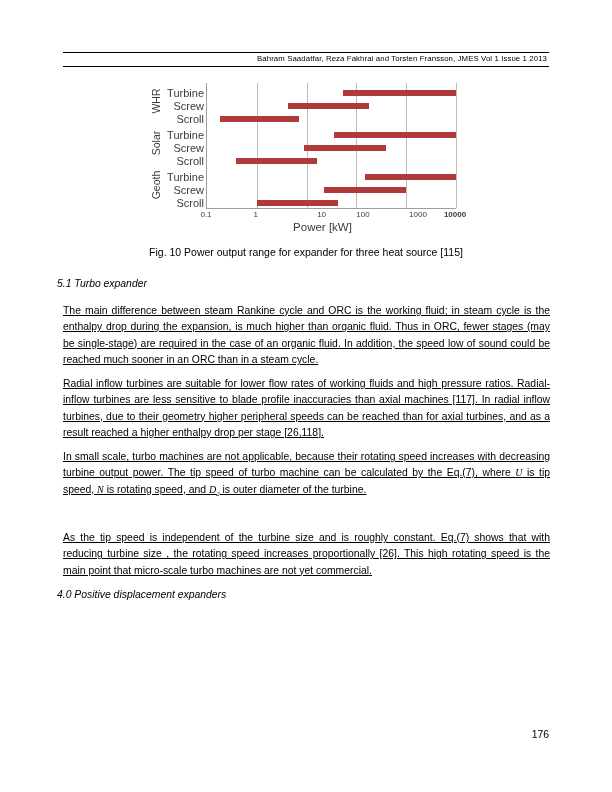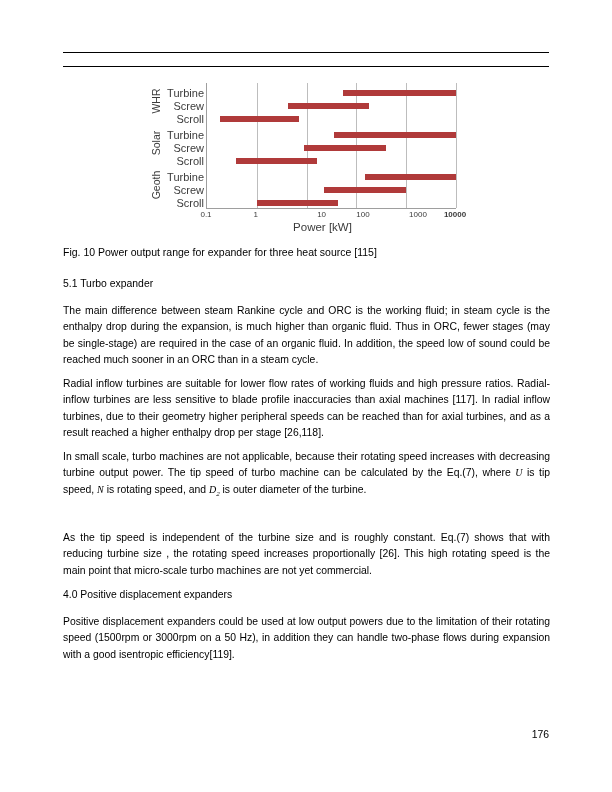--- a/index.html
+++ b/index.html
@@ -153,41 +153,44 @@
     text-align: center;
     font-size: 11.5px;
     color: #3b3b3b;
   }
 
   .fig-caption {
     position: absolute;
     left: 63px;
     top: 246px;
     width: 486px;
+    text-align: center;
     font-size: 10.5px;
     color: #000;
   }
 
   
   .sec-head {
     position: absolute;
-    left: 63px;
+    left: 57px;
     width: 486px;
     font-size: 10.4px;
+    font-style: italic;
     color: #000;
   }
   .para {
     position: absolute;
     left: 63px;
     width: 487px;
     font-size: 10.4px;
     line-height: 16.3px;
     color: #000;
     text-align: justify;
     text-justify: inter-word;
+    text-decoration: underline;
   }
 
   .eq-row {
     position: absolute;
     left: 63px;
     width: 487px;
     height: 18px;
   }
   .eq-body {
     position: absolute;
@@ -226,20 +229,21 @@
     font-size: 10.4px;
     color: #000;
   }
 </style>
 </head>
 <body>
 
 <div class="page">
 
   <div class="header-rule-top"></div>
+  <div class="header-text">Bahram Saadatfar, Reza Fakhrai and Torsten Fransson, JMES Vol 1 Issue 1 2013</div>
   <div class="header-rule-bottom"></div>
 
   <div class="figure-wrap">
     <div class="chart">
       <div class="group-labels" id="group-labels">
           <div class="group-label" style="top: 15px;">WHR</div>
           <div class="group-label" style="top: 57px;">Solar</div>
           <div class="group-label" style="top: 99px;">Geoth</div>
         </div>
       <div class="row-labels" id="row-labels">
@@ -286,17 +290,16 @@
   <div class="sec-head" style="top:278px;">5.1 Turbo expander</div>
   <div class="para" style="top:303px;">The main difference between steam Rankine cycle and ORC is the working fluid; in steam cycle is the enthalpy drop during the expansion, is much higher than organic fluid. Thus in ORC, fewer stages (may be single-stage) are required in the case of an organic fluid.  In addition, the speed low of sound could be reached much sooner in an ORC than in a steam cycle.</div>
   <div class="para" style="top:376px;">Radial inflow turbines are suitable for lower flow rates of working fluids and high pressure ratios. Radial-inflow turbines are less sensitive to blade profile inaccuracies than axial machines [117]. In radial inflow turbines, due to their geometry higher peripheral speeds can be reached than for axial turbines, and as a result reached a higher enthalpy drop per stage [26,118].</div>
 
   <div class="para" style="top:449px;"><span>In small scale, turbo machines are not applicable, because their rotating speed increases with decreasing turbine output power. The tip speed of turbo machine can be calculated by the Eq.(7), where </span><span class="ital-var">U</span><span> is tip speed, </span><span class="ital-var">N</span><span> is rotating speed, and </span><span class="ital-var"><span>D</span><span class="sub">2</span></span><span> is outer diameter of the turbine.</span></div>
 
 
   <div class="para" style="top:530px;">As the tip speed is independent of the turbine size and is roughly constant. Eq.(7) shows that with reducing turbine size , the rotating speed increases proportionally [26]. This high rotating speed is the main point that micro-scale turbo machines are not yet commercial.</div>
 
   <div class="sec-head" style="top:589px;">4.0 Positive displacement expanders</div>
-  <div class="para" style="top:614px;">Positive displacement expanders could be used at low output powers due to the limitation of their rotating speed (1500rpm or 3000rpm on a 50 Hz), in addition they can handle two-phase flows during expansion with a good isentropic efficiency[119].</div>
 
   <div class="page-number">176</div>
 
 </div>
 
 </body></html>

